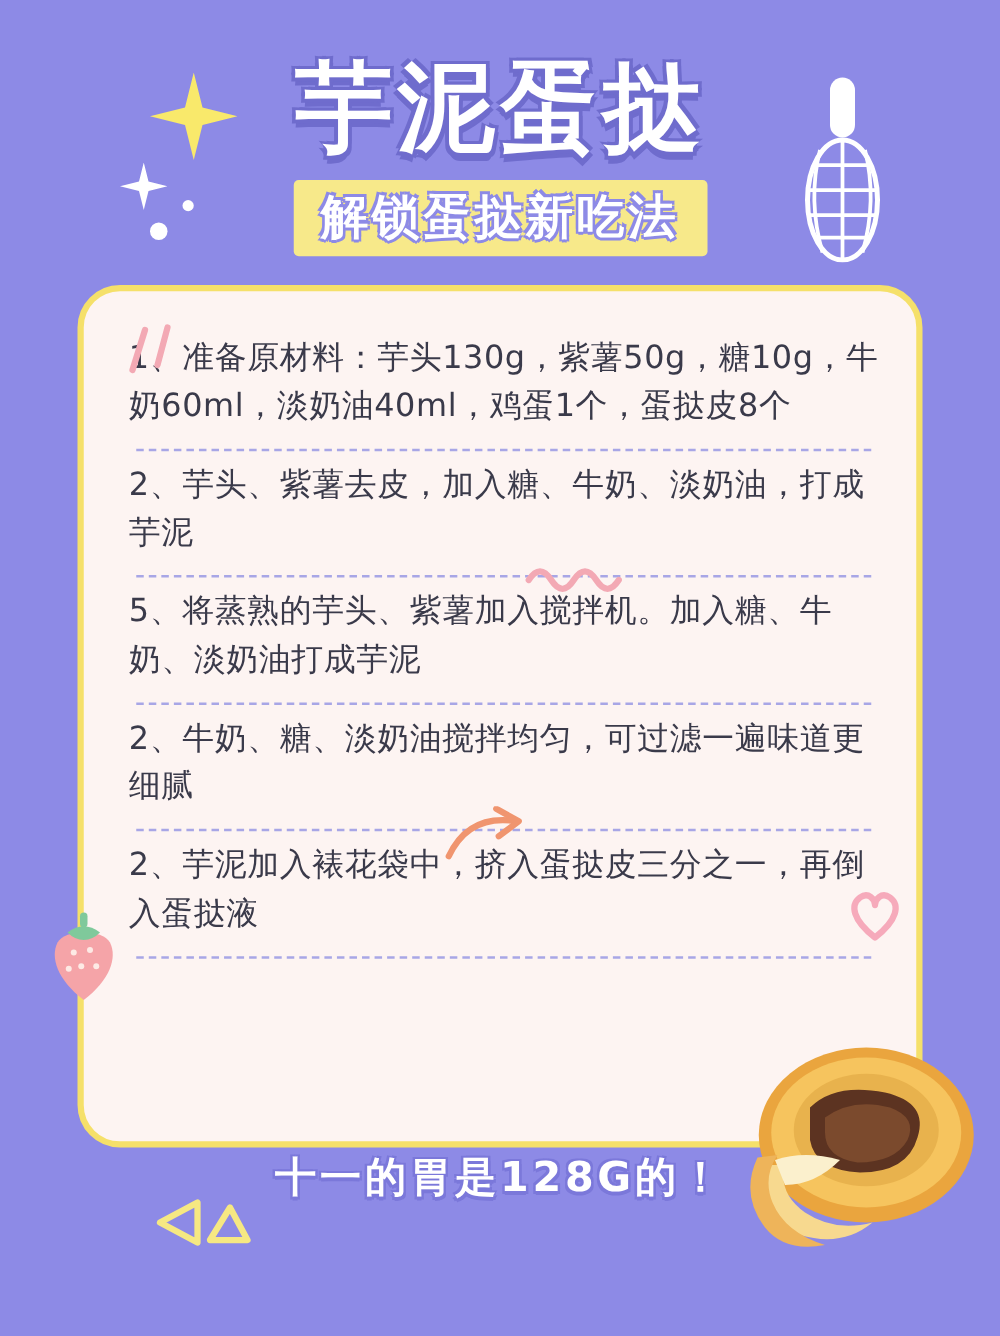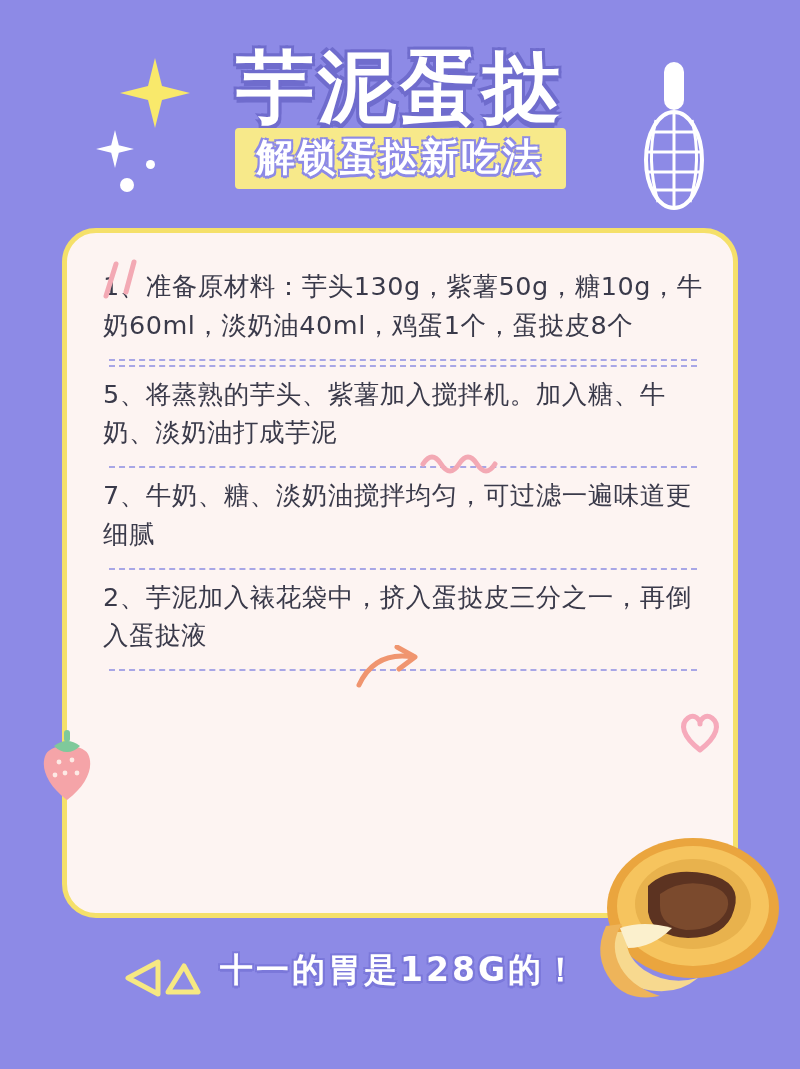--- a/index.html
+++ b/index.html
@@ -32,21 +32,21 @@
     line-height: 1.0;
     text-shadow:
       -3px -3px 0 #6f6ccd, 3px -3px 0 #6f6ccd,
       -3px 3px 0 #6f6ccd, 3px 3px 0 #6f6ccd,
       0 6px 0 #6f6ccd;
     margin: 0;
     padding: 0;
   }
   .subtitle-band {
     display: inline-block;
-    margin-top: 2px;
+    margin-top: 18px;
     background: #f7e98a;
     padding: 4px 22px 6px 22px;
     border-radius: 4px;
   }
   .subtitle {
     font-family: "DejaVu Sans", sans-serif;
     font-size: 38px;
     font-weight: bold;
     color: #ffffff;
     letter-spacing: 3px;
@@ -114,21 +114,21 @@
   .doodle-lines { position: absolute; left: 100px; top: 258px; width: 54px; height: 44px; }
   .doodle-wave { position: absolute; left: 420px; top: 448px; width: 78px; height: 26px; }
   .doodle-arrow { position: absolute; left: 355px; top: 645px; width: 70px; height: 44px; }
   .doodle-heart { position: absolute; left: 676px; top: 708px; width: 48px; height: 46px; }
   .strawberry { position: absolute; left: 34px; top: 718px; width: 66px; height: 84px; }
   .tart { position: absolute; left: 548px; top: 836px; width: 240px; height: 170px; }
 
   
   .footer {
     position: absolute;
-    left: 0; top: 948px;
+    left: 0; top: 920px;
     width: 800px;
     text-align: center;
   }
   .footer-text {
     font-family: "DejaVu Sans", sans-serif;
     font-size: 33px;
     font-weight: bold;
     color: #ffffff;
     letter-spacing: 3px;
     text-shadow:
@@ -167,29 +167,32 @@
   </div>
 </div>
 
 <div class="card">
 
   <div class="step">
     <div class="step-text">1、准备原材料：芋头130g，紫薯50g，糖10g，牛奶60ml，淡奶油40ml，鸡蛋1个，蛋挞皮8个</div>
   </div>
   <div class="dashed"></div>
 
+  <div class="step">
+    <div class="step-text">2、芋头、紫薯去皮，加入糖、牛奶、淡奶油，打成芋泥</div>
+  </div>
   <div class="dashed"></div>
 
   <div class="step">
     <div class="step-text">5、将蒸熟的芋头、紫薯加入搅拌机。加入糖、牛奶、淡奶油打成芋泥</div>
   </div>
   <div class="dashed"></div>
 
   <div class="step">
-    <div class="step-text">7、牛奶、糖、淡奶油搅拌均匀，可过滤一遍味道更细腻</div>
+    <div class="step-text">2、牛奶、糖、淡奶油搅拌均匀，可过滤一遍味道更细腻</div>
   </div>
   <div class="dashed"></div>
 
   <div class="step">
     <div class="step-text">2、芋泥加入裱花袋中，挤入蛋挞皮三分之一，再倒入蛋挞液</div>
   </div>
   <div class="dashed"></div>
 
 
 </div>

